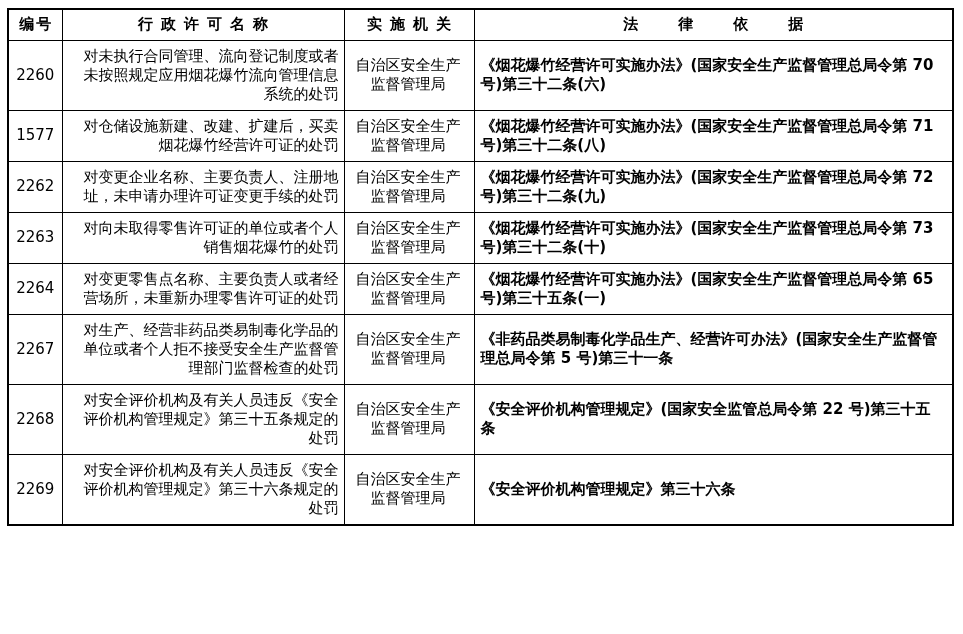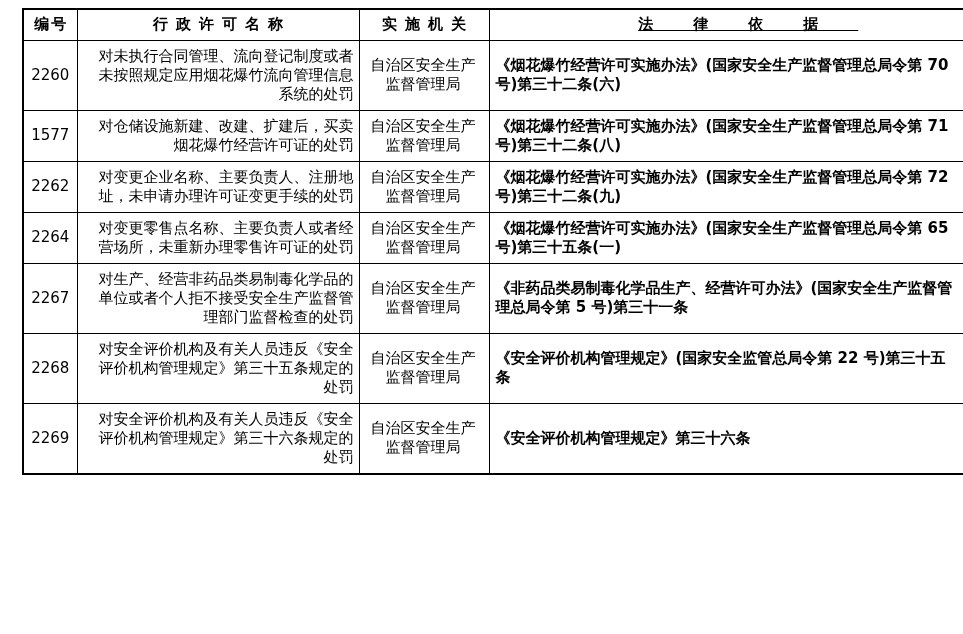--- a/index.html
+++ b/index.html
@@ -10,21 +10,21 @@
   }
   body {
     width: 963px;
     height: 634px;
     font-family: "DejaVu Sans", sans-serif;
     color: #000000;
   }
   .page {
     width: 931px;
     height: 634px;
-    padding: 8px 22px;
+    padding: 8px 7px;
     background: #ffffff;
   }
   table.doc-table {
     width: 945px;
     border-collapse: collapse;
     table-layout: fixed;
     border: 2px solid #000000;
   }
   col.c-id     { width: 54px;  }
   col.c-name   { width: 282px; }
@@ -40,21 +40,21 @@
   th {
     font-weight: bold;
     height: 31px;
     text-align: center;
     padding: 2px 0;
     white-space: nowrap;
   }
   th.h-id     { letter-spacing: 2px;  text-indent: 2px;  }
   th.h-name   { letter-spacing: 8px;  text-indent: 8px;  }
   th.h-agency { letter-spacing: 8px;  text-indent: 8px;  }
-  th.h-legal  { letter-spacing: 40px; text-indent: 40px; text-decoration: underline; }
+  th.h-legal  { letter-spacing: 40px; text-indent: 40px; }
   td.id {
     text-align: center;
     padding: 6px 2px;
   }
   td.name {
     text-align: right;
     padding: 6px 5px 6px 8px;
   }
   td.agency {
     text-align: center;
@@ -98,20 +98,26 @@
         <td class="agency">自治区安全生产监督管理局</td>
         <td class="legal">《烟花爆竹经营许可实施办法》(国家安全生产监督管理总局令第 71 号)第三十二条(八)</td>
       </tr>
       <tr>
         <td class="id">2262</td>
         <td class="name">对变更企业名称、主要负责人、注册地址，未申请办理许可证变更手续的处罚</td>
         <td class="agency">自治区安全生产监督管理局</td>
         <td class="legal">《烟花爆竹经营许可实施办法》(国家安全生产监督管理总局令第 72 号)第三十二条(九)</td>
       </tr>
       <tr>
+        <td class="id">2263</td>
+        <td class="name">对向未取得零售许可证的单位或者个人销售烟花爆竹的处罚</td>
+        <td class="agency">自治区安全生产监督管理局</td>
+        <td class="legal">《烟花爆竹经营许可实施办法》(国家安全生产监督管理总局令第 73 号)第三十二条(十)</td>
+      </tr>
+      <tr>
         <td class="id">2264</td>
         <td class="name">对变更零售点名称、主要负责人或者经营场所，未重新办理零售许可证的处罚</td>
         <td class="agency">自治区安全生产监督管理局</td>
         <td class="legal">《烟花爆竹经营许可实施办法》(国家安全生产监督管理总局令第 65 号)第三十五条(一)</td>
       </tr>
       <tr>
         <td class="id">2267</td>
         <td class="name">对生产、经营非药品类易制毒化学品的单位或者个人拒不接受安全生产监督管理部门监督检查的处罚</td>
         <td class="agency">自治区安全生产监督管理局</td>
         <td class="legal">《非药品类易制毒化学品生产、经营许可办法》(国家安全生产监督管理总局令第 5 号)第三十一条</td>

